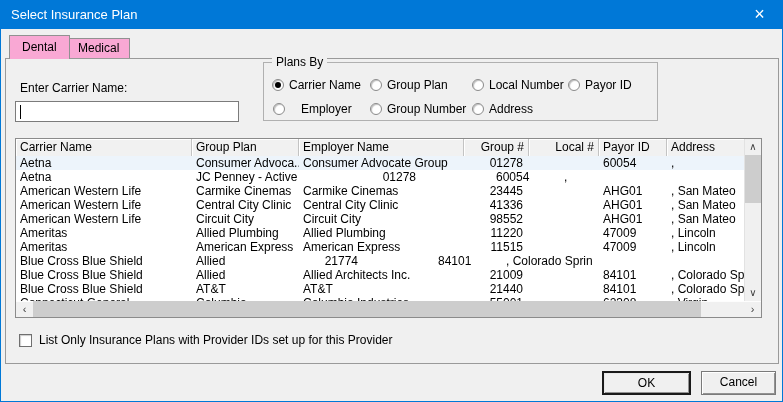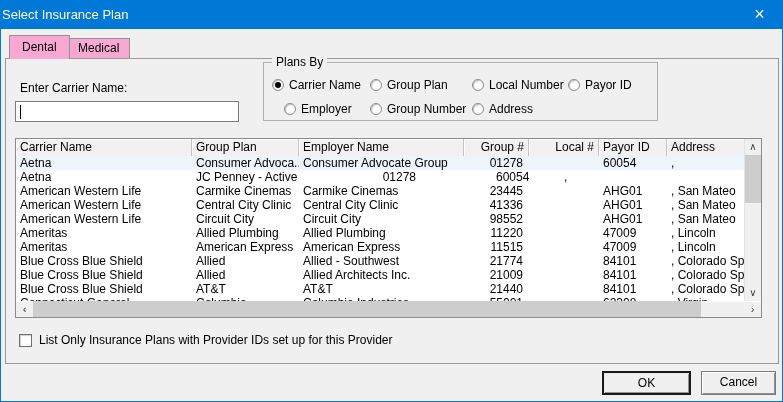--- a/index.html
+++ b/index.html
@@ -3,21 +3,21 @@
 <meta charset="utf-8">
 <style>
   html,body{margin:0;padding:0;background:#fff;}
   *{box-sizing:border-box;}
   .dialog{
     position:relative;width:783px;height:402px;background:#f0f0f0;
     border:1px solid #0078d7;overflow:hidden;
     font-family:"Liberation Sans",sans-serif;font-size:12px;color:#000;
   }
   .titlebar{position:absolute;left:0;top:0;width:781px;height:28px;background:#0078d7;color:#fff;}
-  .title-text{position:absolute;left:1px;top:0;line-height:28px;font-size:13px;text-align:right;}
+  .title-text{position:absolute;left:10px;top:0;line-height:28px;font-size:13px;text-align:right;}
   .close-btn{position:absolute;right:0;top:0;width:45px;height:28px;text-align:center;line-height:26px;font-size:18px;color:#fff;cursor:default;}
   .tab{position:absolute;background:#f9a8d4;border:1px solid #919191;border-bottom:none;text-align:center;}
   .tab.active{left:8px;top:34px;height:24px;line-height:22px;padding:0 12px;z-index:3;}
   .tab.inactive{left:66px;top:37px;height:20px;line-height:18px;padding:0 10px;z-index:1;}
   .panel{position:absolute;left:4px;top:57px;width:774px;height:306px;background:#f0f0f0;border:1px solid #9a9a9a;z-index:2;}
   .field-label{position:absolute;left:14px;top:22px;}
   .textbox{position:absolute;left:9px;top:42px;width:224px;height:21px;background:#fff;border:1px solid #7b7b7b;}
   .caret{position:absolute;left:4px;top:3px;width:1px;height:14px;background:#000;}
   .groupbox{position:absolute;left:257px;top:3px;width:395px;height:59px;border:1px solid #b0b0b0;}
   .groupbox-legend{position:absolute;top:-8px;left:8px;background:#f0f0f0;padding:0 4px;}
@@ -84,21 +84,21 @@
             <span>Group Plan</span>
           </span>
           <span class="radio-opt" style="left: 208px; top: 15px;">
             <span class="radio-circle"></span>
             <span>Local Number</span>
           </span>
           <span class="radio-opt" style="left: 304px; top: 15px;">
             <span class="radio-circle"></span>
             <span>Payor ID</span>
           </span>
-          <span class="radio-opt" style="left: 20px; top: 39px;">
+          <span class="radio-opt" style="left: 9px; top: 39px; gap: 11px;">
             <span class="radio-circle"></span>
             <span>Employer</span>
           </span>
           <span class="radio-opt" style="left: 106px; top: 39px; text-align: center;">
             <span class="radio-circle"></span>
             <span>Group Number</span>
           </span>
           <span class="radio-opt" style="left: 208px; top: 39px;">
             <span class="radio-circle"></span>
             <span>Address</span>
@@ -177,21 +177,20 @@
                 <div class="lv-cell" style="width: 107px;">American Express</div>
                 <div class="lv-cell" style="width: 165px;">American Express</div>
                 <div class="lv-cell r" style="width: 65px;">11515</div>
                 <div class="lv-cell r" style="width: 70px;"></div>
                 <div class="lv-cell" style="width: 68px;">47009</div>
                 <div class="lv-cell last">, Lincoln</div>
               </div>
               <div class="lv-row">
                 <div class="lv-cell" style="width: 176px;">Blue Cross Blue Shield</div>
                 <div class="lv-cell" style="width: 107px;">Allied</div>
-                <div class="lv-cell" style="width: 165px;">Allied - Southwest</div>
                 <div class="lv-cell r" style="width: 65px;">21774</div>
                 <div class="lv-cell r" style="width: 70px;"></div>
                 <div class="lv-cell" style="width: 68px;">84101</div>
                 <div class="lv-cell last">, Colorado Sprin</div>
               </div>
               <div class="lv-row">
                 <div class="lv-cell" style="width: 176px;">Blue Cross Blue Shield</div>
                 <div class="lv-cell" style="width: 107px;">Allied</div>
                 <div class="lv-cell" style="width: 165px;">Allied Architects Inc.</div>
                 <div class="lv-cell r" style="width: 65px;">21009</div>

